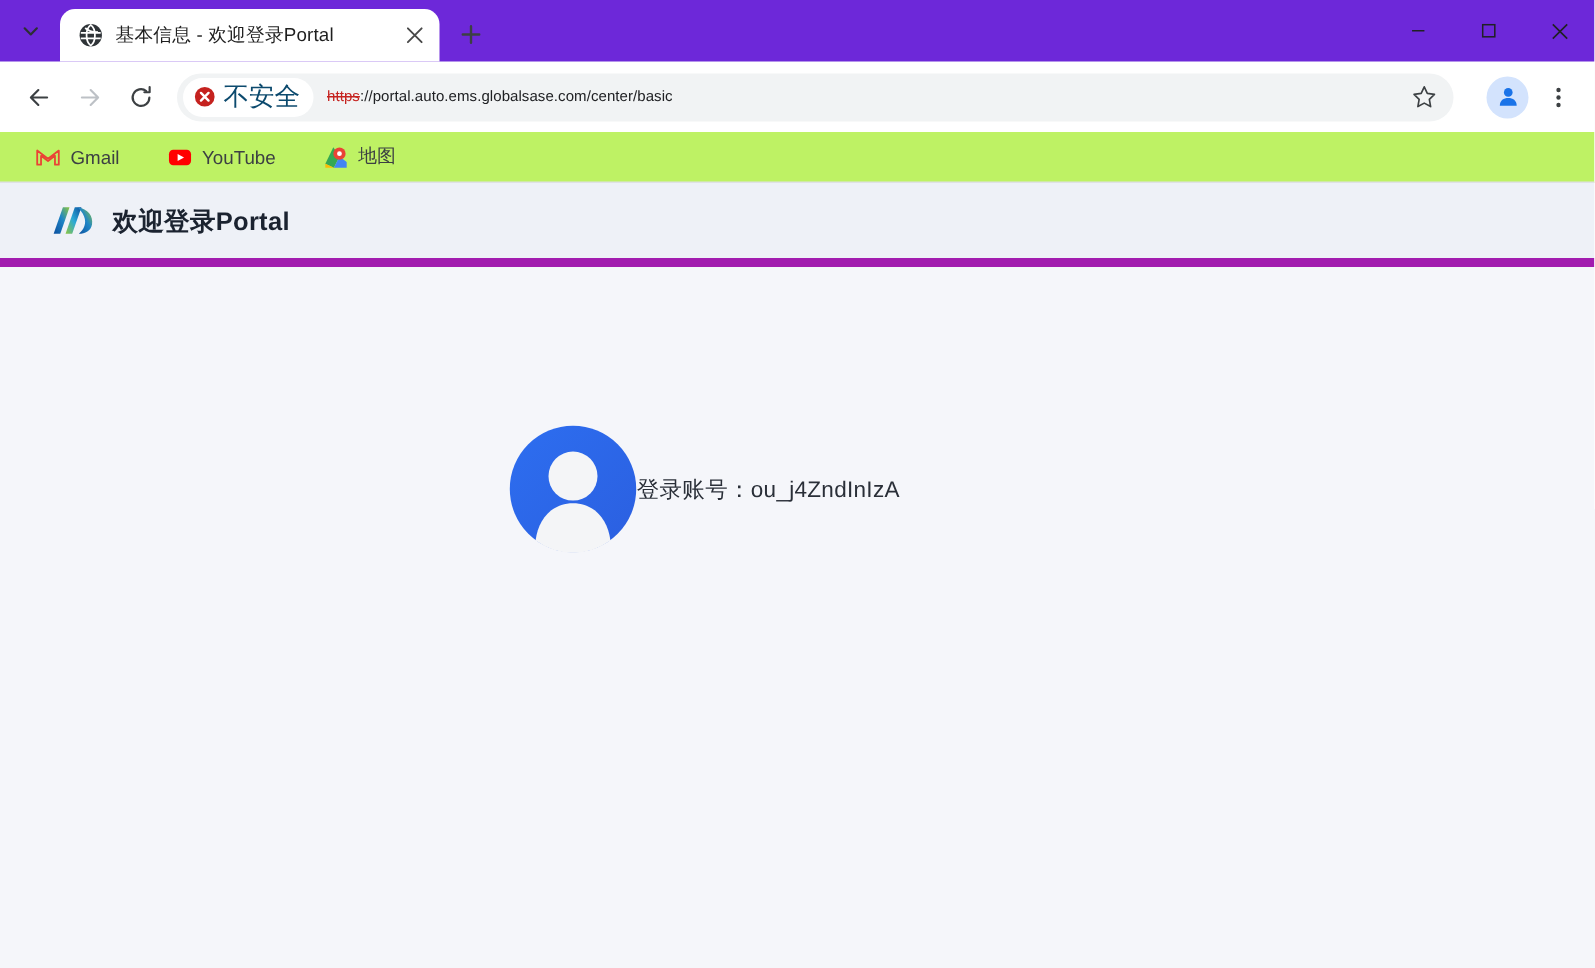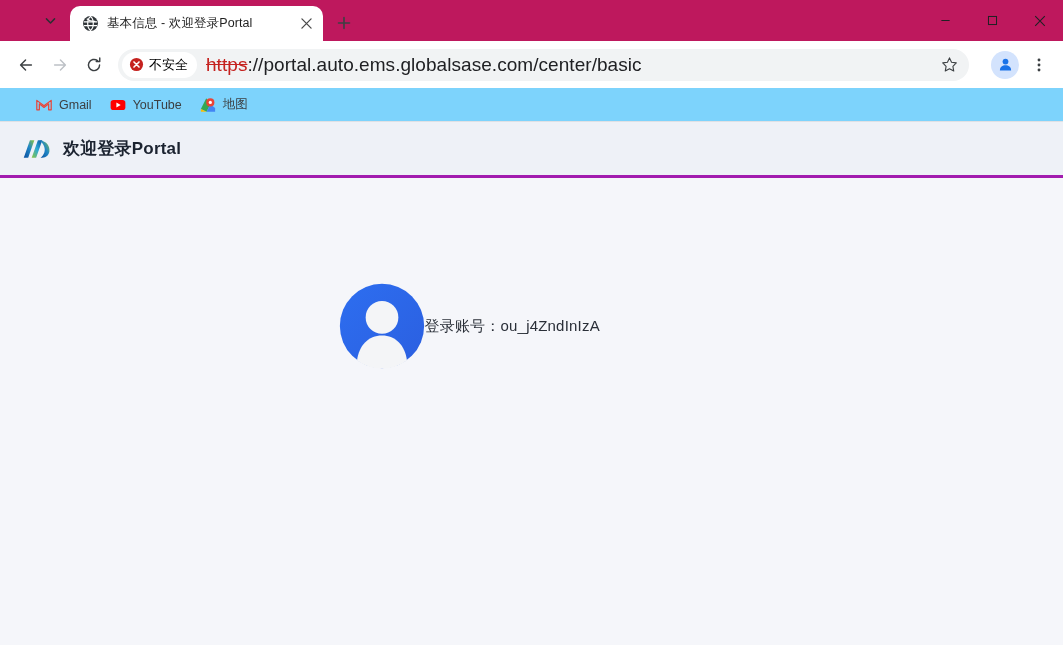--- a/index.html
+++ b/index.html
@@ -7,22 +7,22 @@
     width: 1063px; height: 645px;
     font-family: "Liberation Sans", "DejaVu Sans", sans-serif;
     overflow: hidden;
     background: #ffffff;
   }
 
   
   .browser { width: 1063px; height: 645px; display: flex; flex-direction: column; }
 
   .titlebar {
-    height: 41px; background: #be185d;
-    display: flex; align-items: flex-end; position: relative; flex: none; padding-left: 30px;
+    height: 41px; background: #6d28d9;
+    display: flex; align-items: flex-end; position: relative; flex: none;
   }
   .tabstrip-left {
     width: 40px; height: 41px; display: flex; align-items: center; justify-content: center;
   }
   .tab-search {
     width: 26px; height: 26px; border-radius: 50%;
     display: flex; align-items: center; justify-content: center;
     color: #2c2f33;
   }
   .tab-search svg { display: block; }
@@ -68,60 +68,60 @@
   .omnibox {
     flex: 1; height: 32px; margin: 0 8px 0 6px; background: #f1f3f4;
     border-radius: 16px; display: flex; align-items: center; padding: 0 6px 0 4px;
     position: relative;
   }
   .security-chip {
     display: flex; align-items: center; gap: 5px; height: 26px;
     padding: 0 9px 0 7px; border-radius: 13px; background: #ffffff; flex: none;
   }
   .security-icon { width: 15px; height: 15px; flex: none; display:block; }
-  .security-text { font-size: 13px; color: #000000; white-space: nowrap; }
+  .security-text { font-size: 17px; color: #0c4a6e; white-space: nowrap; }
   .url-text {
-    font-size: 19px; color: #202124; margin-left: 9px; white-space: nowrap;
+    font-size: 10px; color: #202124; margin-left: 9px; white-space: nowrap;
     overflow: hidden; letter-spacing: .05px;
   }
   .url-scheme { color: #c5221f; text-decoration: line-through; }
   .star-btn {
     width: 28px; height: 28px; border-radius: 50%; display: flex;
     align-items: center; justify-content: center; color: #3c4043; flex: none;
     margin-left: auto;
   }
   .profile-btn {
     width: 28px; height: 28px; border-radius: 50%; background: #d3e3fd;
     display: flex; align-items: center; justify-content: center; flex: none;
     margin: 0 4px 0 12px; color: #1a73e8;
   }
   .menu-btn {
     width: 28px; height: 32px; display: flex; align-items: center;
     justify-content: center; flex: none; color: #3c4043;
   }
 
   .bookmarks {
-    height: 34px; background: #7dd3fc; display: flex; align-items: center;
-    padding: 0 28px; gap: 2px; flex: none;
+    height: 34px; background: #bef264; display: flex; align-items: center;
+    padding: 0 16px; gap: 16px; flex: none;
     border-bottom: 1px solid #dfe1e5;
   }
   .bm {
     display: flex; align-items: center; gap: 7px; height: 26px;
     padding: 0 8px; border-radius: 5px;
   }
   .bm-label { font-size: 12.5px; color: #3c4043; white-space: nowrap; }
   .bm-ico { width: 16px; height: 16px; flex: none; display: block; }
 
   
   .viewport { flex: 1; background: #f5f6fa; overflow: hidden; position: relative; }
 
   .site-header {
     height: 56px; background: #eef1f7; display: flex; align-items: center;
-    padding: 0 22px; gap: 11px;
-    border-bottom: 3px solid #a21caf;
+    padding: 0 34px; gap: 11px;
+    border-bottom: 6px solid #a21caf;
   }
   .logo { width: 30px; height: 22px; flex: none; display: block; }
   .site-title {
     font-size: 17px; font-weight: bold; color: #1b2330; letter-spacing: .2px;
   }
 
   .page-body { position: relative; height: calc(100% - 57px); }
 
   .profile-row {
     position: absolute; left: 0; right: 0; top: 105px;

